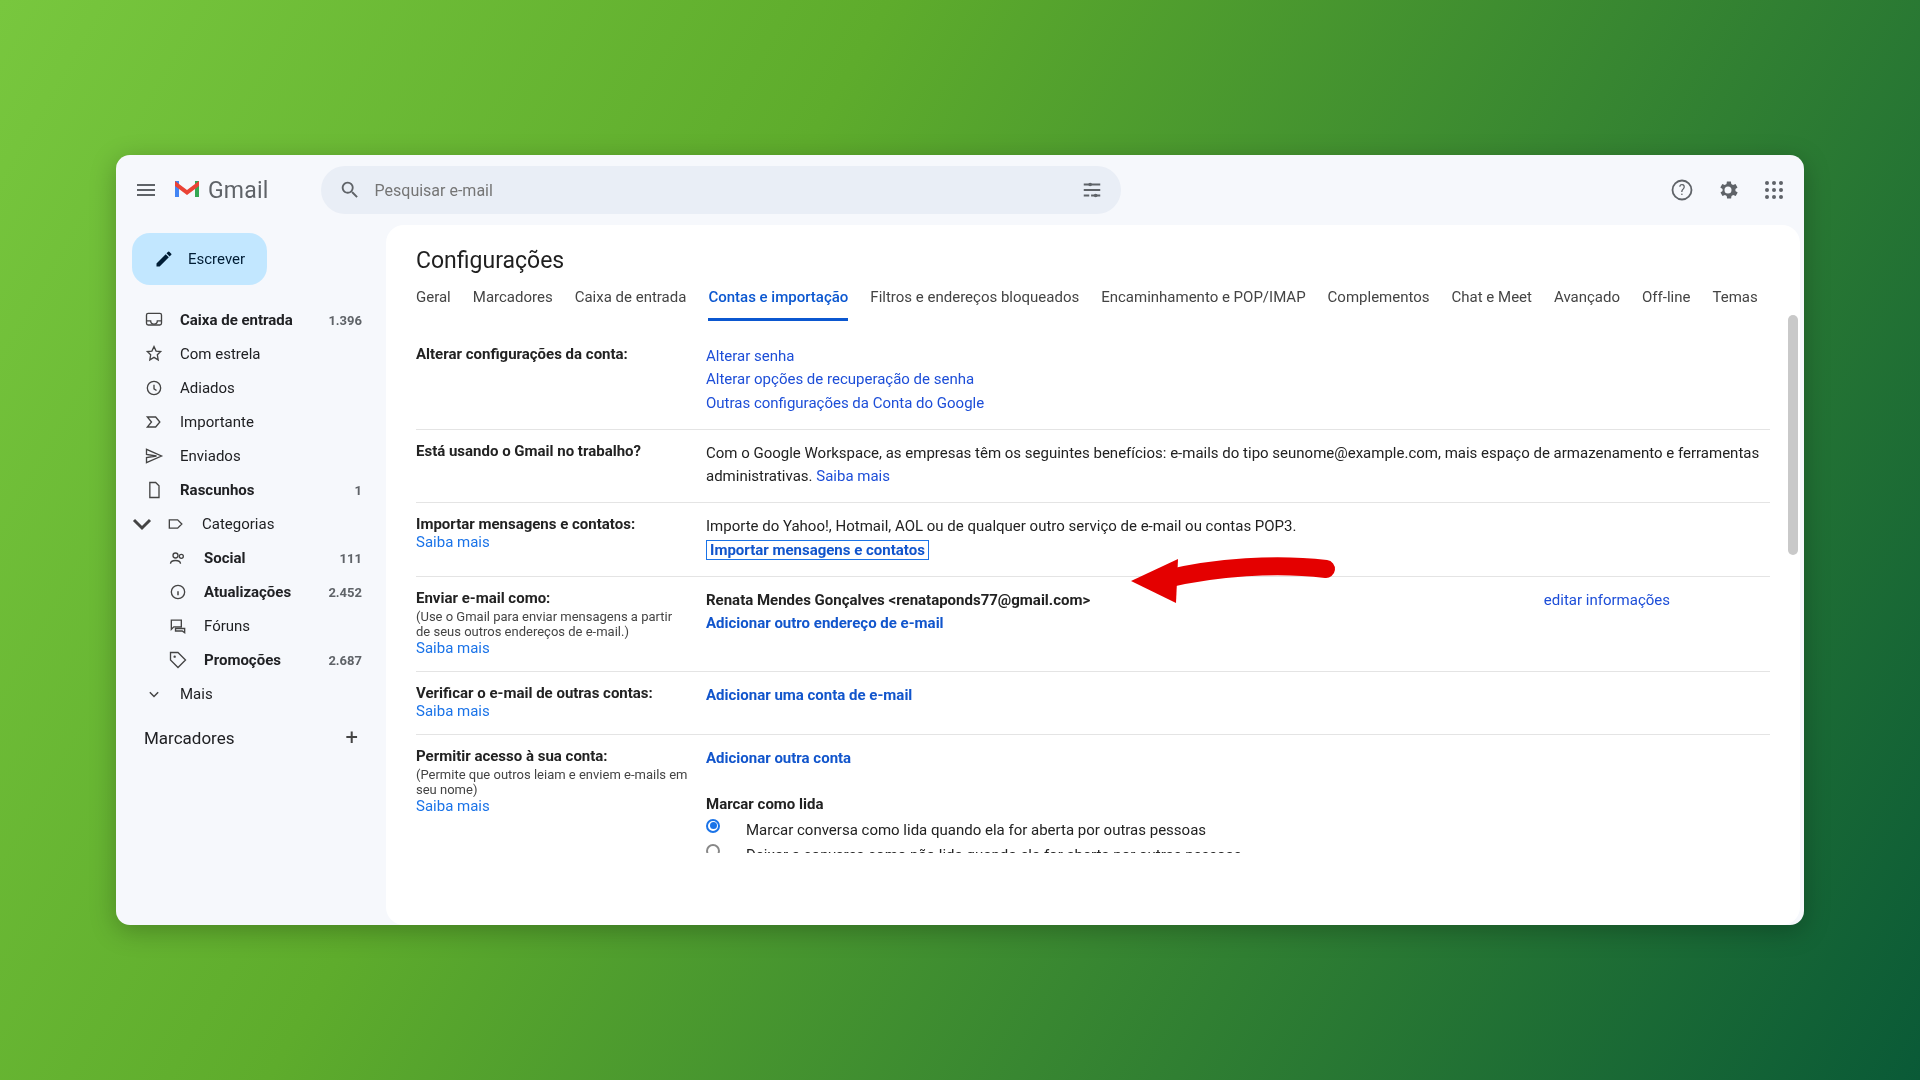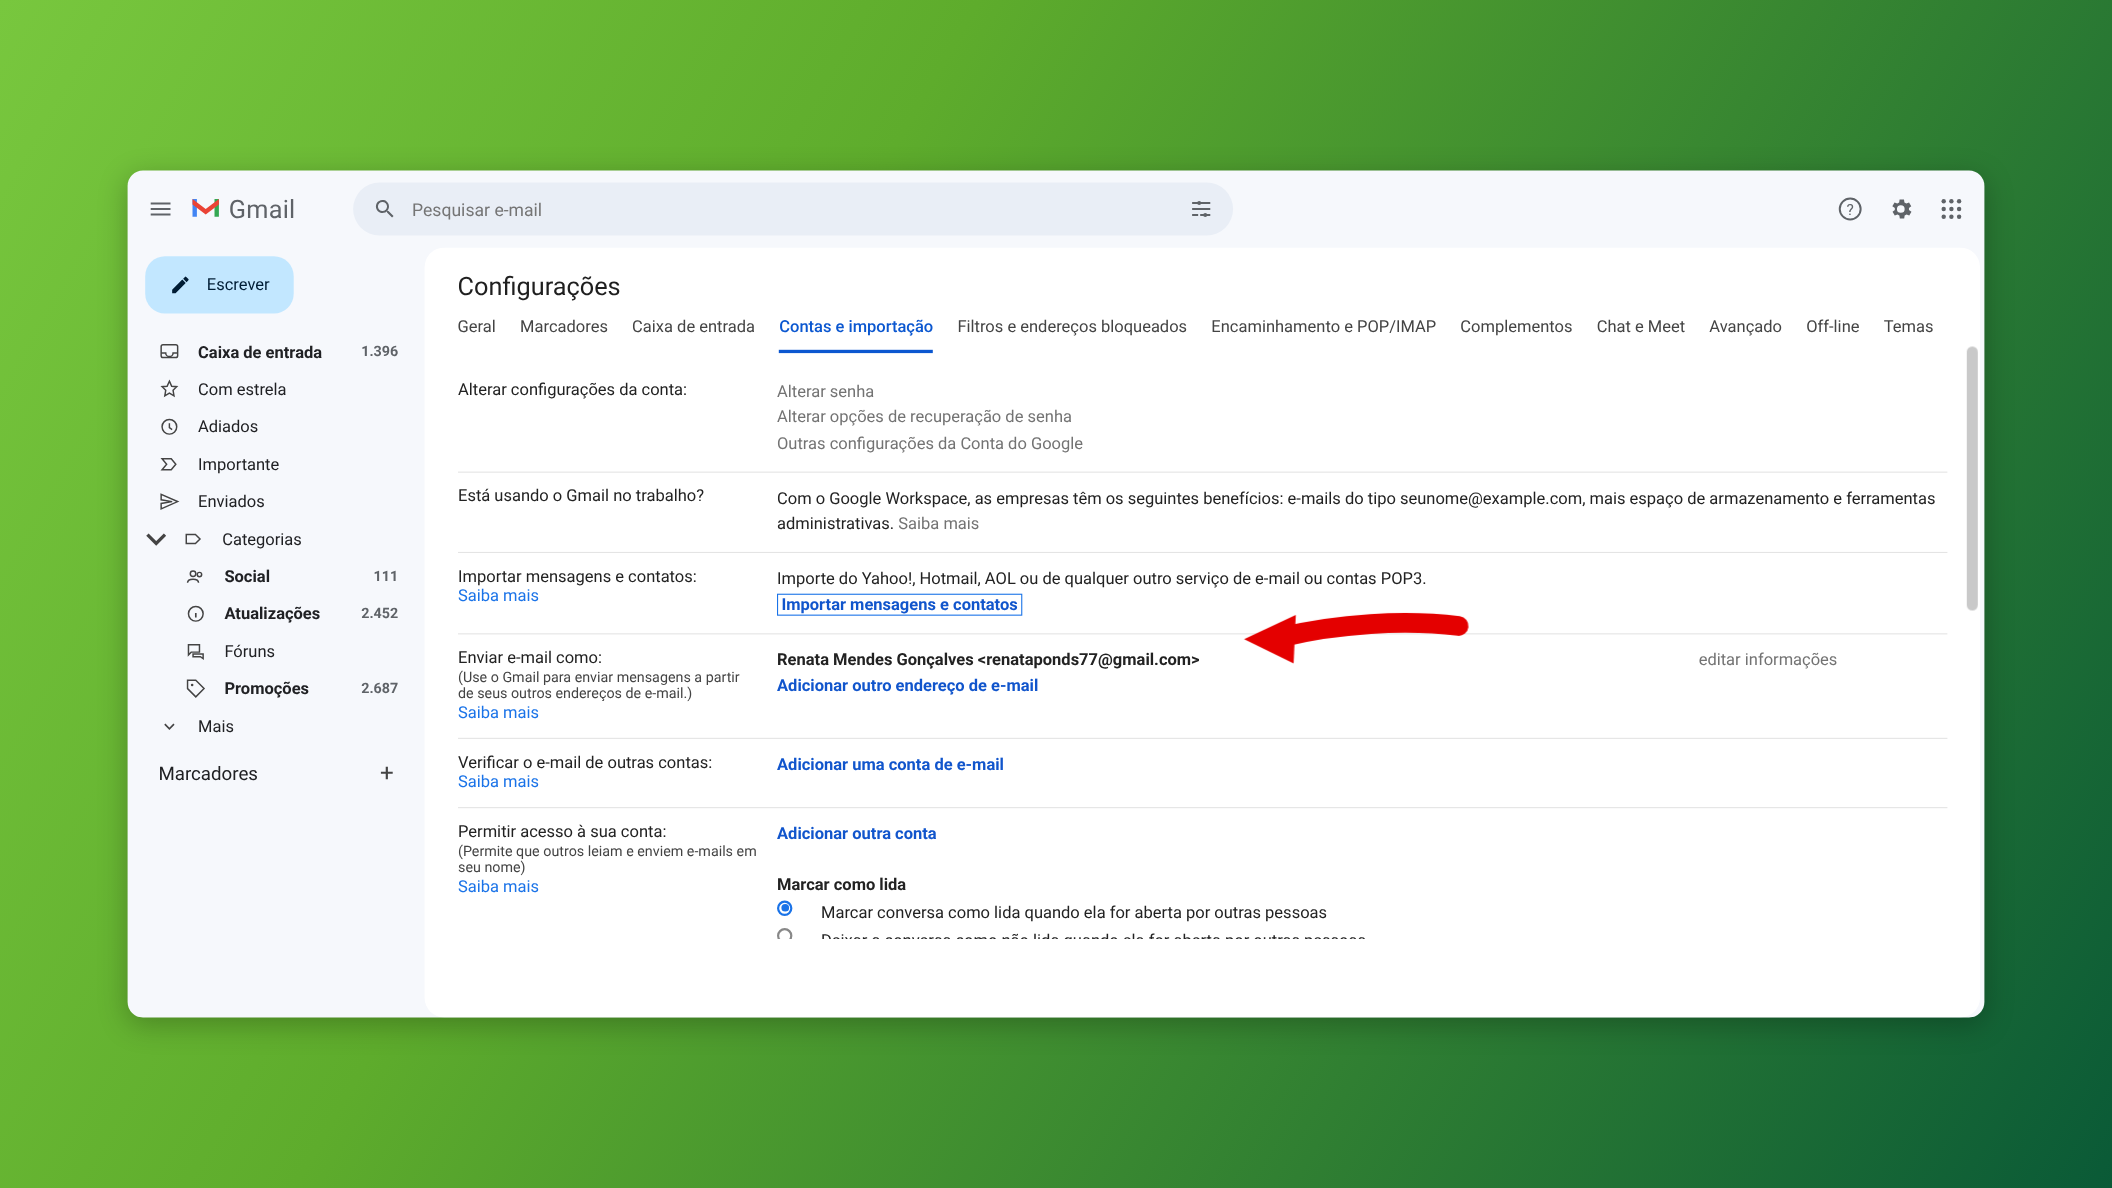--- a/index.html
+++ b/index.html
@@ -28,24 +28,24 @@
   .labels-head{display:flex;align-items:center;justify-content:space-between;padding:14px 18px 0 18px;font-size:17px;color:#202124}
   .labels-head .plus{font-size:22px;color:#444;cursor:pointer}
   .main{flex:1;background:#fff;border-radius:18px;margin:0 4px 0 0;overflow:hidden;display:flex;flex-direction:column;position:relative}
   .main-title{font-size:23px;color:#1f1f1f;padding:22px 30px 14px 30px}
   .tabs{display:flex;flex-wrap:wrap;gap:22px;padding:0 30px;border-bottom:0;font-size:15px;color:#444;row-gap:14px}
   .tab{padding-bottom:12px;cursor:pointer;white-space:nowrap}
   .tab.active{color:#0b57d0;border-bottom:3px solid #0b57d0;font-weight:500}
   .settings{padding:0 30px;overflow-y:auto;margin-top:12px;height:520px}
   .section{display:flex;border-bottom:1px solid #e4e4e4;padding:12px 0 14px 0;font-size:15px;color:#222}
   .section .left{width:290px;padding-right:18px}
-  .section .left .t{font-weight:400}
+  .section .left .t{font-weight:700}
   .section .left .sub{font-size:13px;color:#444;margin-top:2px}
   .section .right{flex:1;line-height:1.55}
-  a.link{color:#737373;text-decoration:none;cursor:pointer}
+  a.link{color:#1d4ed8;text-decoration:none;cursor:pointer}
   a.link.bold{font-weight:700;color:#1155cc}
   a.learn{color:#1a73e8;font-weight:400}
   .import-link{border:1.6px solid #1a73e8;padding:0 3px;color:#1155cc;font-weight:700}
   .edit-info{color:#1a73e8;float:right;margin-right:100px}
   .radio-row{display:flex;gap:26px;margin-top:2px}
   .radio{width:14px;height:14px;border:2px solid #1a73e8;border-radius:50%;display:inline-flex;align-items:center;justify-content:center}
   .radio.checked::after{content:"";width:7px;height:7px;background:#1a73e8;border-radius:50%}
   .radio.gray{border-color:#888}
   .arrow{position:absolute;pointer-events:none}
   .scrollbar{position:absolute;right:2px;top:90px;width:10px;height:240px;background:#c9c9c9;border-radius:6px}
@@ -135,20 +135,27 @@
           <svg viewBox="0 0 24 24">
             <path fill="none" stroke="currentColor" stroke-width="1.6" d="M4 6h10l5 6-5 6H4l5-6z"></path>
           </svg>
           <span class="lbl">Importante</span>
         </div>
       <div class="nav-item">
           <svg viewBox="0 0 24 24">
             <path fill="none" stroke="currentColor" stroke-width="1.6" d="M3 20l18-8L3 4v6l12 2-12 2z"></path>
           </svg>
           <span class="lbl">Enviados</span>
+        </div>
+      <div class="nav-item bold">
+          <svg viewBox="0 0 24 24">
+            <path fill="none" stroke="currentColor" stroke-width="1.6" d="M7 3h7l4 4v14H7z"></path>
+          </svg>
+          <span class="lbl bold">Rascunhos</span>
+          <span class="cnt">1</span>
         </div>
       <div class="nav-item">
           <svg width="10" viewBox="0 0 10 10" style="margin-left:-12px;margin-right:-2px">
             <path d="M1 3l4 4 4-4" fill="none" stroke="currentColor" stroke-width="1.5"></path>
           </svg>
           <svg viewBox="0 0 24 24">
             <path fill="none" stroke="currentColor" stroke-width="1.6" d="M4 7h10l5 5-5 5H4z"></path>
           </svg>
           <span class="lbl">Categorias</span>
         </div>

